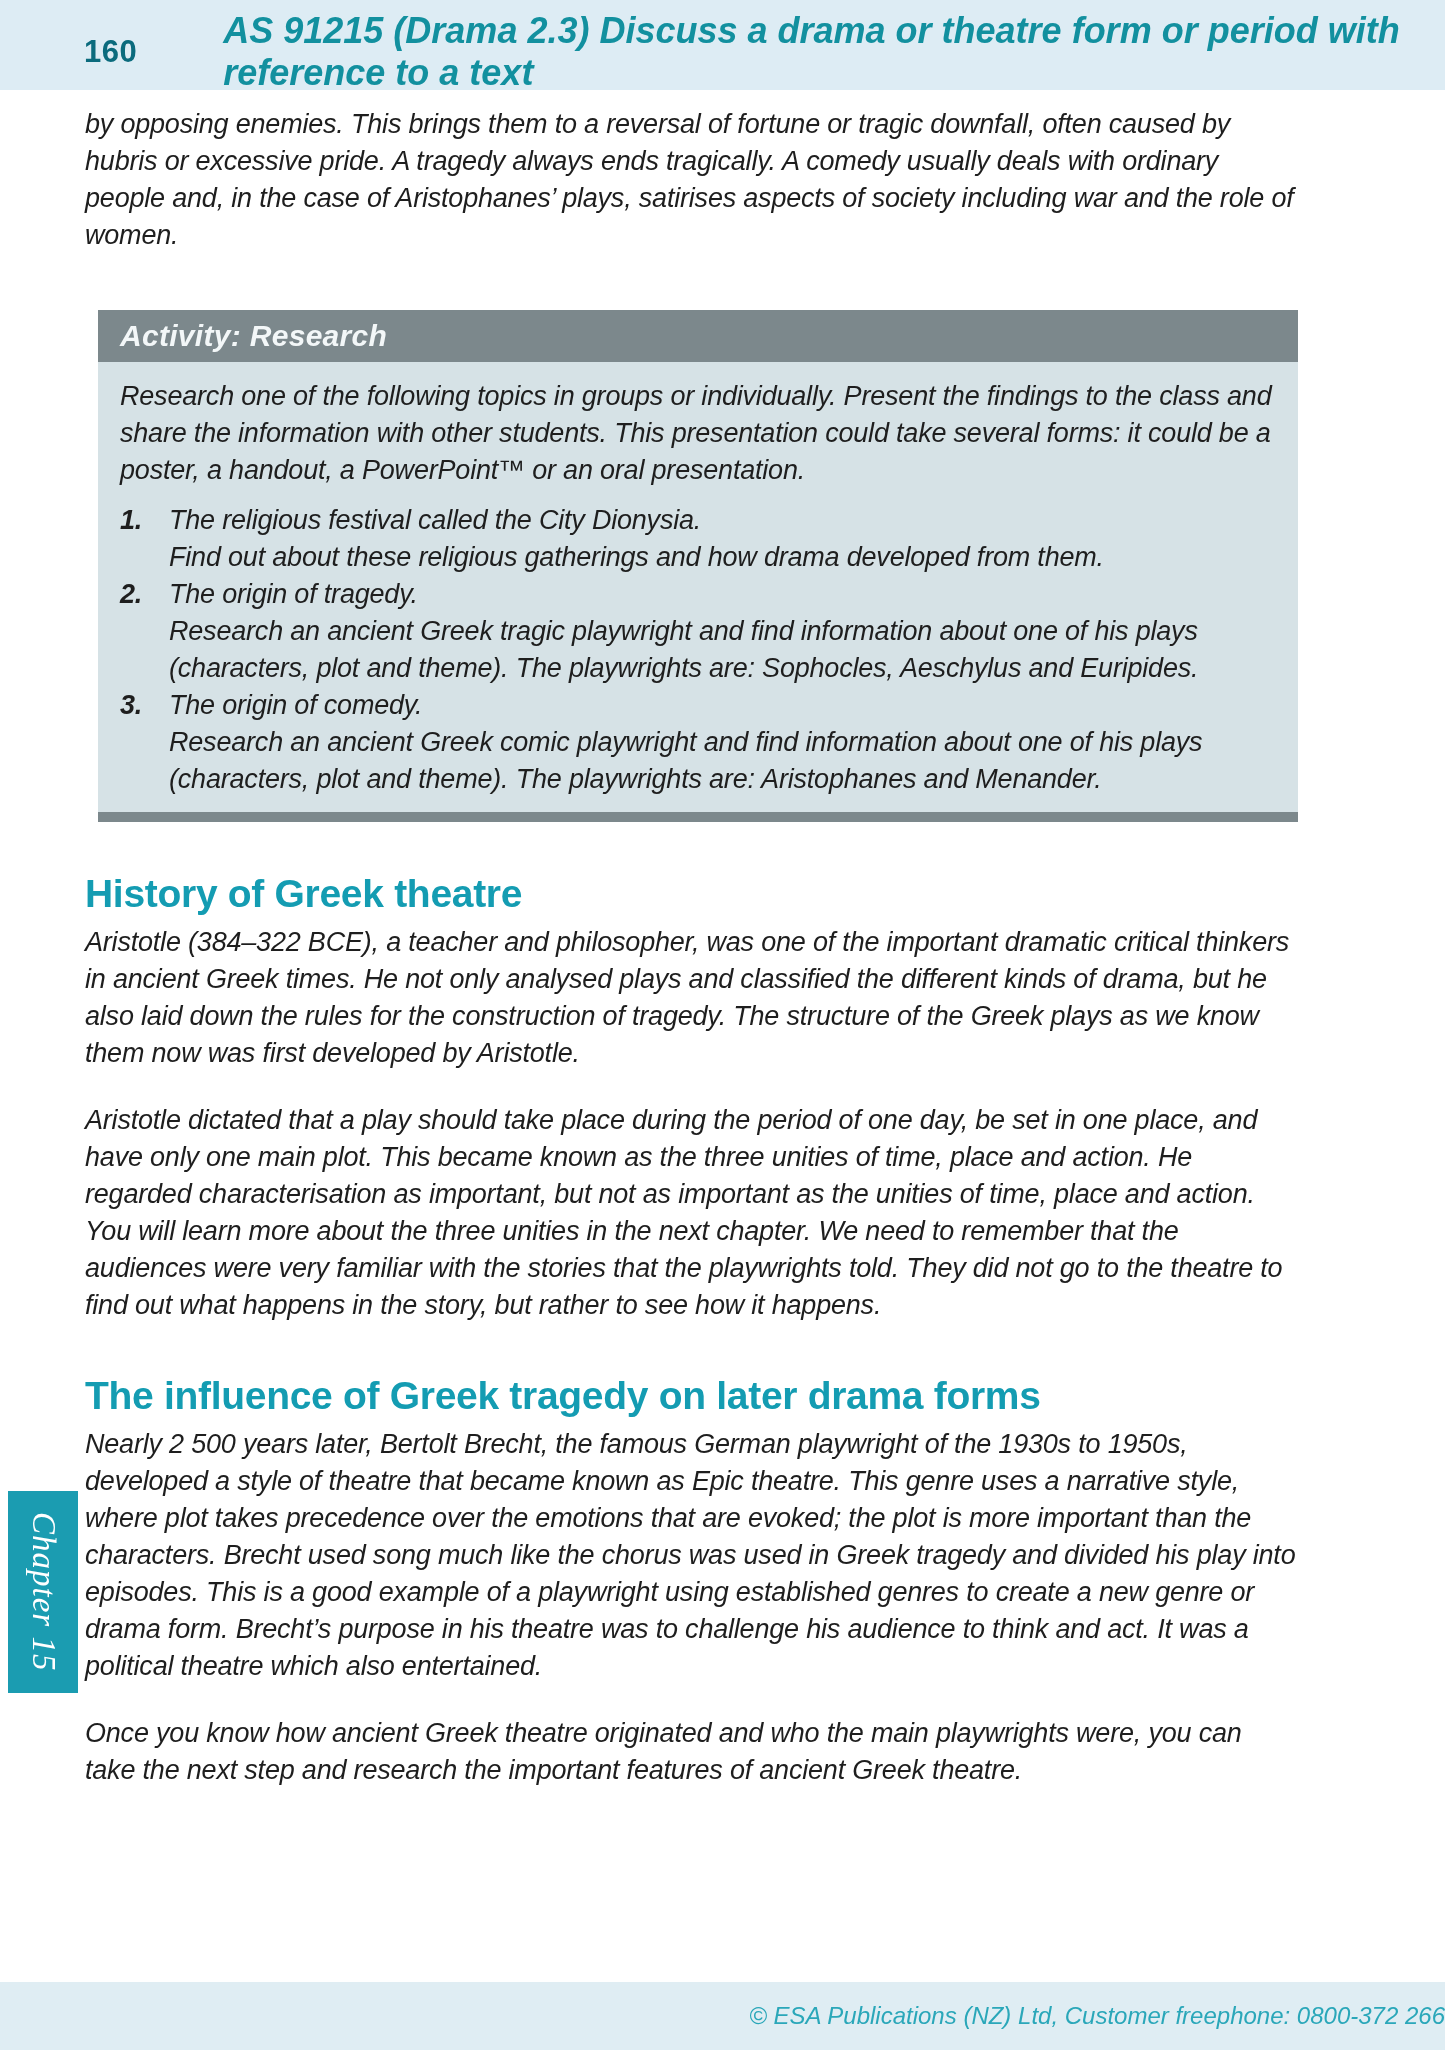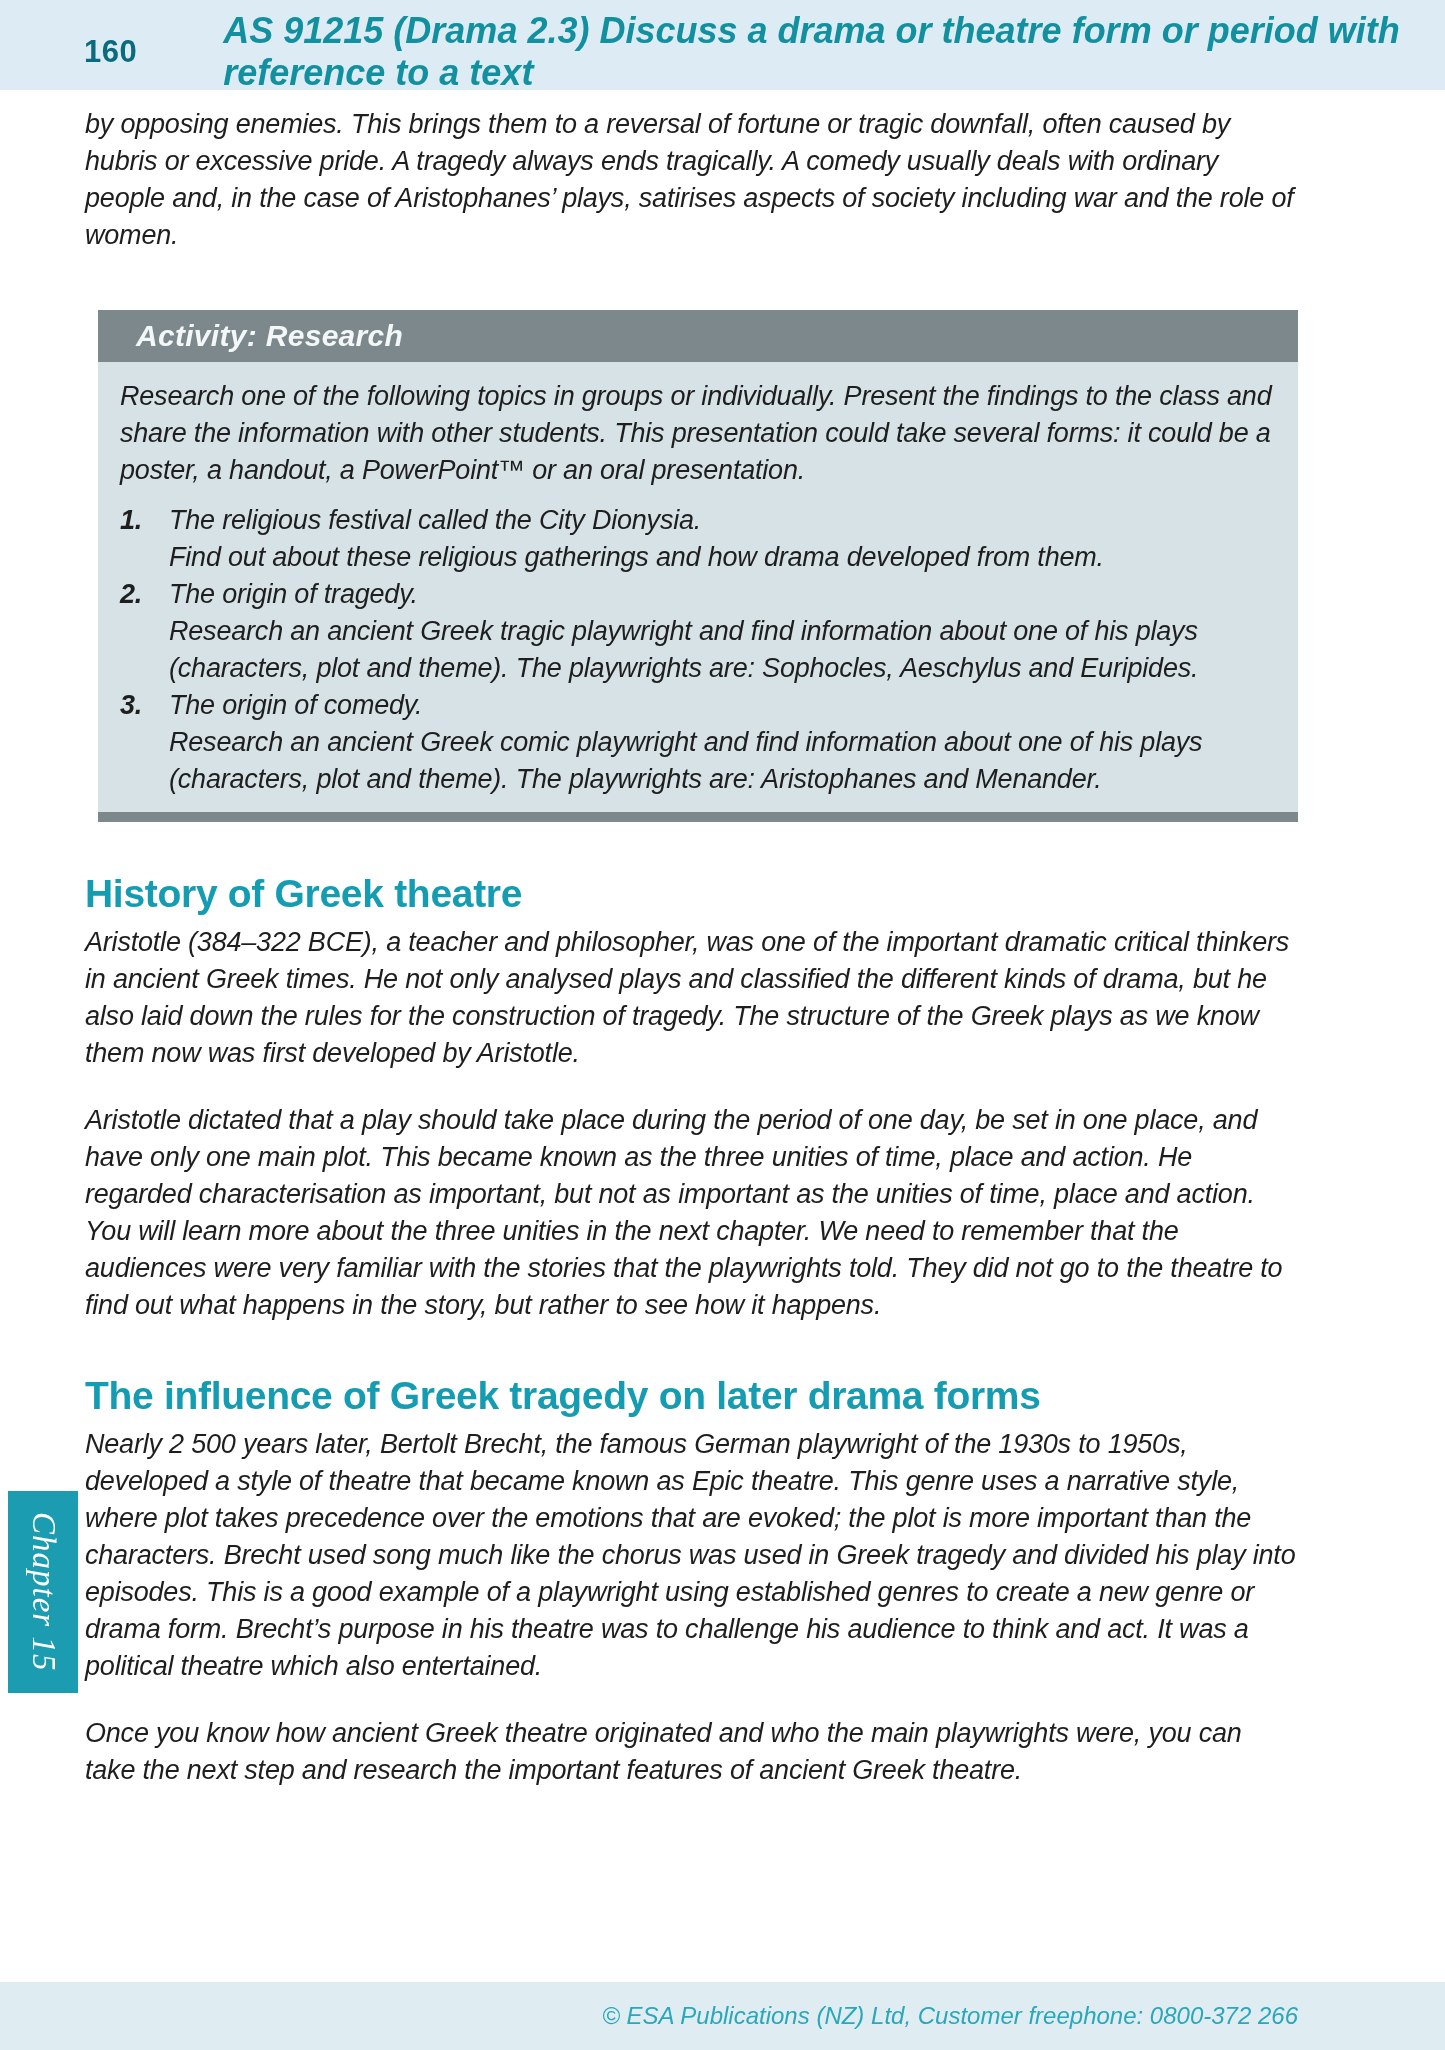--- a/index.html
+++ b/index.html
@@ -31,21 +31,21 @@
   .intro-para{margin-top:16px;}
   
   .activity-box{
     margin-top:56px;margin-left:13px;background:#d6e2e6;
   }
   .activity-header{
     background:#7c888c;height:52px;display:flex;align-items:center;
     padding-left:22px;
   }
   .activity-title{
-    color:#f3f7f8;font-size:30px;font-weight:bold;font-style:italic;letter-spacing:0.3px;margin-left:16px;
+    color:#f3f7f8;font-size:30px;font-weight:bold;font-style:italic;letter-spacing:0.3px;
   }
   .activity-body{
     padding:16px 22px 14px 22px;
   }
   .activity-intro{margin:0 0 13px 0;}
   .act-item-head{display:flex;margin:0;}
   .act-num{width:49px;flex:0 0 49px;font-weight:bold;}
   .act-detail{margin:0 0 0 49px;}
   .activity-bottom-bar{height:10px;background:#7c888c;}
   
@@ -61,21 +61,21 @@
   }
   .chapter-tab span{
     writing-mode:vertical-rl;
     font-family:"Liberation Serif", serif;font-style:italic;color:#ffffff;
     font-size:33px;letter-spacing:1px;white-space:nowrap;
   }
   
   .page-footer{
     position:absolute;left:0;bottom:0;width:1445px;height:68px;
     background:#dfedf3;display:flex;align-items:center;justify-content:flex-end;
-    box-sizing:border-box;padding-right:147px;
+    box-sizing:border-box;
   }
   .footer-text{
     color:#2aa7b9;font-style:italic;font-size:24px;
   }
 </style>
 </head>
 <body>
 
 <header class="page-header">
   <span class="page-num">160</span>

